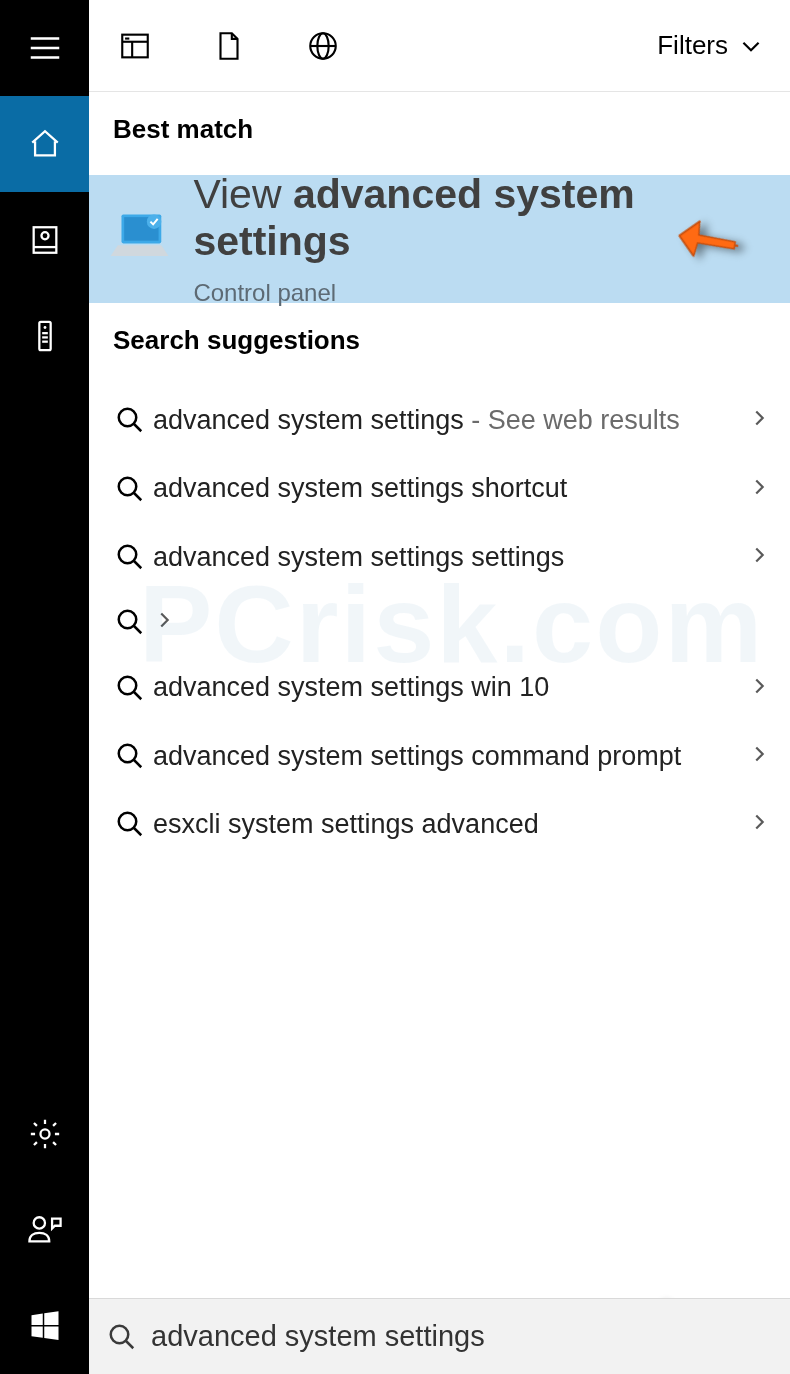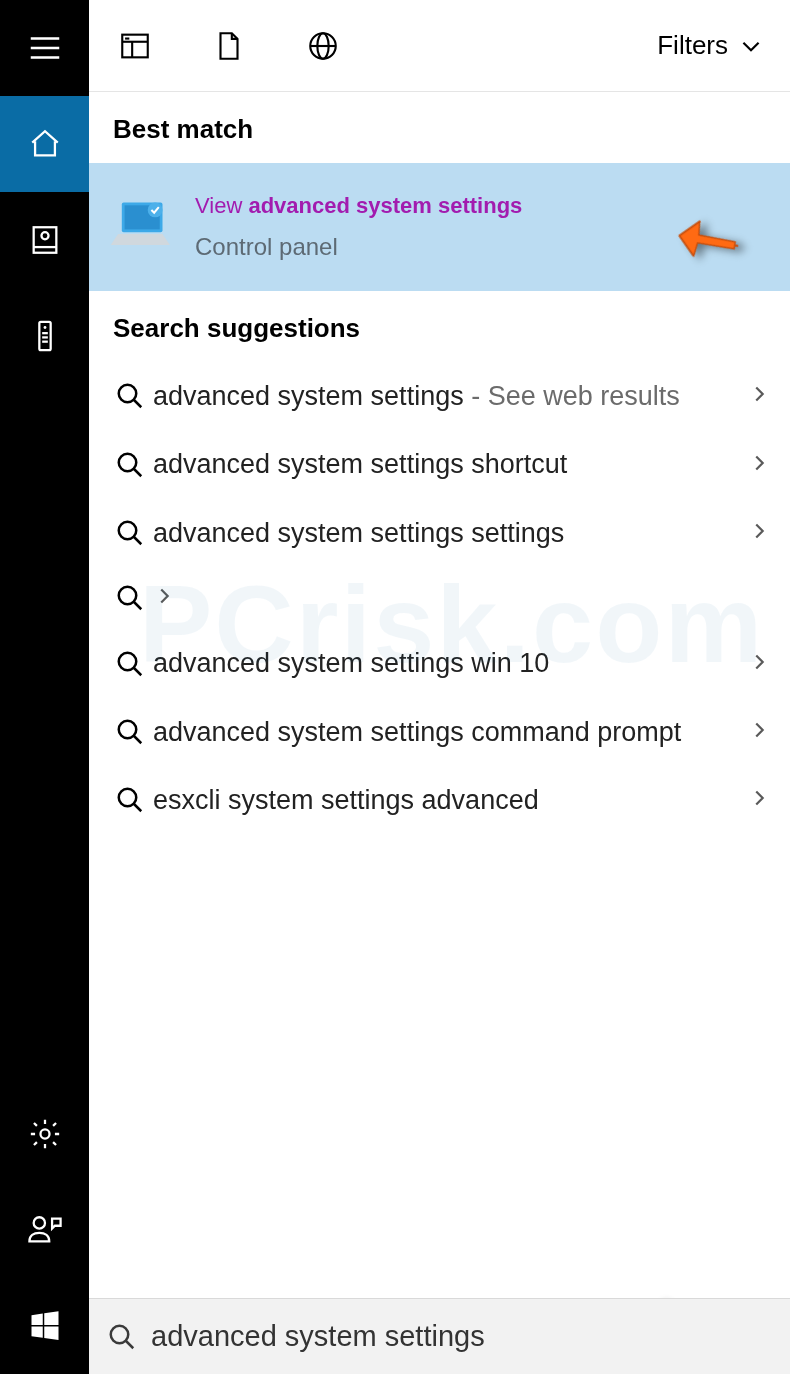--- a/index.html
+++ b/index.html
@@ -19,27 +19,27 @@
   .main { flex: 1; display: flex; flex-direction: column; position: relative; background: #fff; }
 
   .topbar { height: 92px; display: flex; align-items: center; border-bottom: 1px solid #e5e5e5; }
   .topbar-icons { display: flex; gap: 58px; padding-left: 28px; }
   .topbar-icon { width: 36px; height: 36px; display:flex; align-items:center; justify-content:center; }
   .topbar-icon svg { width: 34px; height: 34px; stroke: #000; fill: none; stroke-width: 1.5; }
   .topbar-flex { flex: 1; }
   .filters { display: flex; align-items: center; gap: 10px; padding-right: 26px; font-size: 26px; color: #000; }
   .filters svg { width: 26px; height: 26px; stroke: #000; fill: none; stroke-width: 2; }
 
-  .section-header { font-size: 26px; font-weight: 700; color: #000; padding: 22px 24px 18px 24px; }
+  .section-header { font-size: 26px; font-weight: 700; color: #000; padding: 22px 24px 30px 24px; }
 
   
   .best-match { background: #bbdcf2; height: 128px; display: flex; align-items: center; padding-left: 18px; gap: 14px; position: relative; }
   .laptop-icon { width: 74px; height: 60px; position: relative; }
   .bm-texts { display: flex; flex-direction: column; }
-  .bm-title { font-size: 22px; color: #a21caf; }
+  .bm-title { font-size: 41px; color: #404040; }
   .bm-title .light { font-weight: 400; }
   .bm-title .strong { font-weight: 600; }
   .bm-sub { font-size: 24px; color: #5d6a74; margin-top: 14px; }
 
   
   .suggestions { padding: 0 12px; }
   .sugg { display: flex; align-items: center; padding: 16px 8px 16px 6px; }
   .sugg-icon { width: 46px; display:flex; justify-content:center; }
   .sugg-icon svg { width: 30px; height: 30px; stroke:#000; fill:none; stroke-width:2; }
   .sugg-text { flex: 1; font-size: 27px; color: #222; line-height: 1.35; padding-right:8px; }

